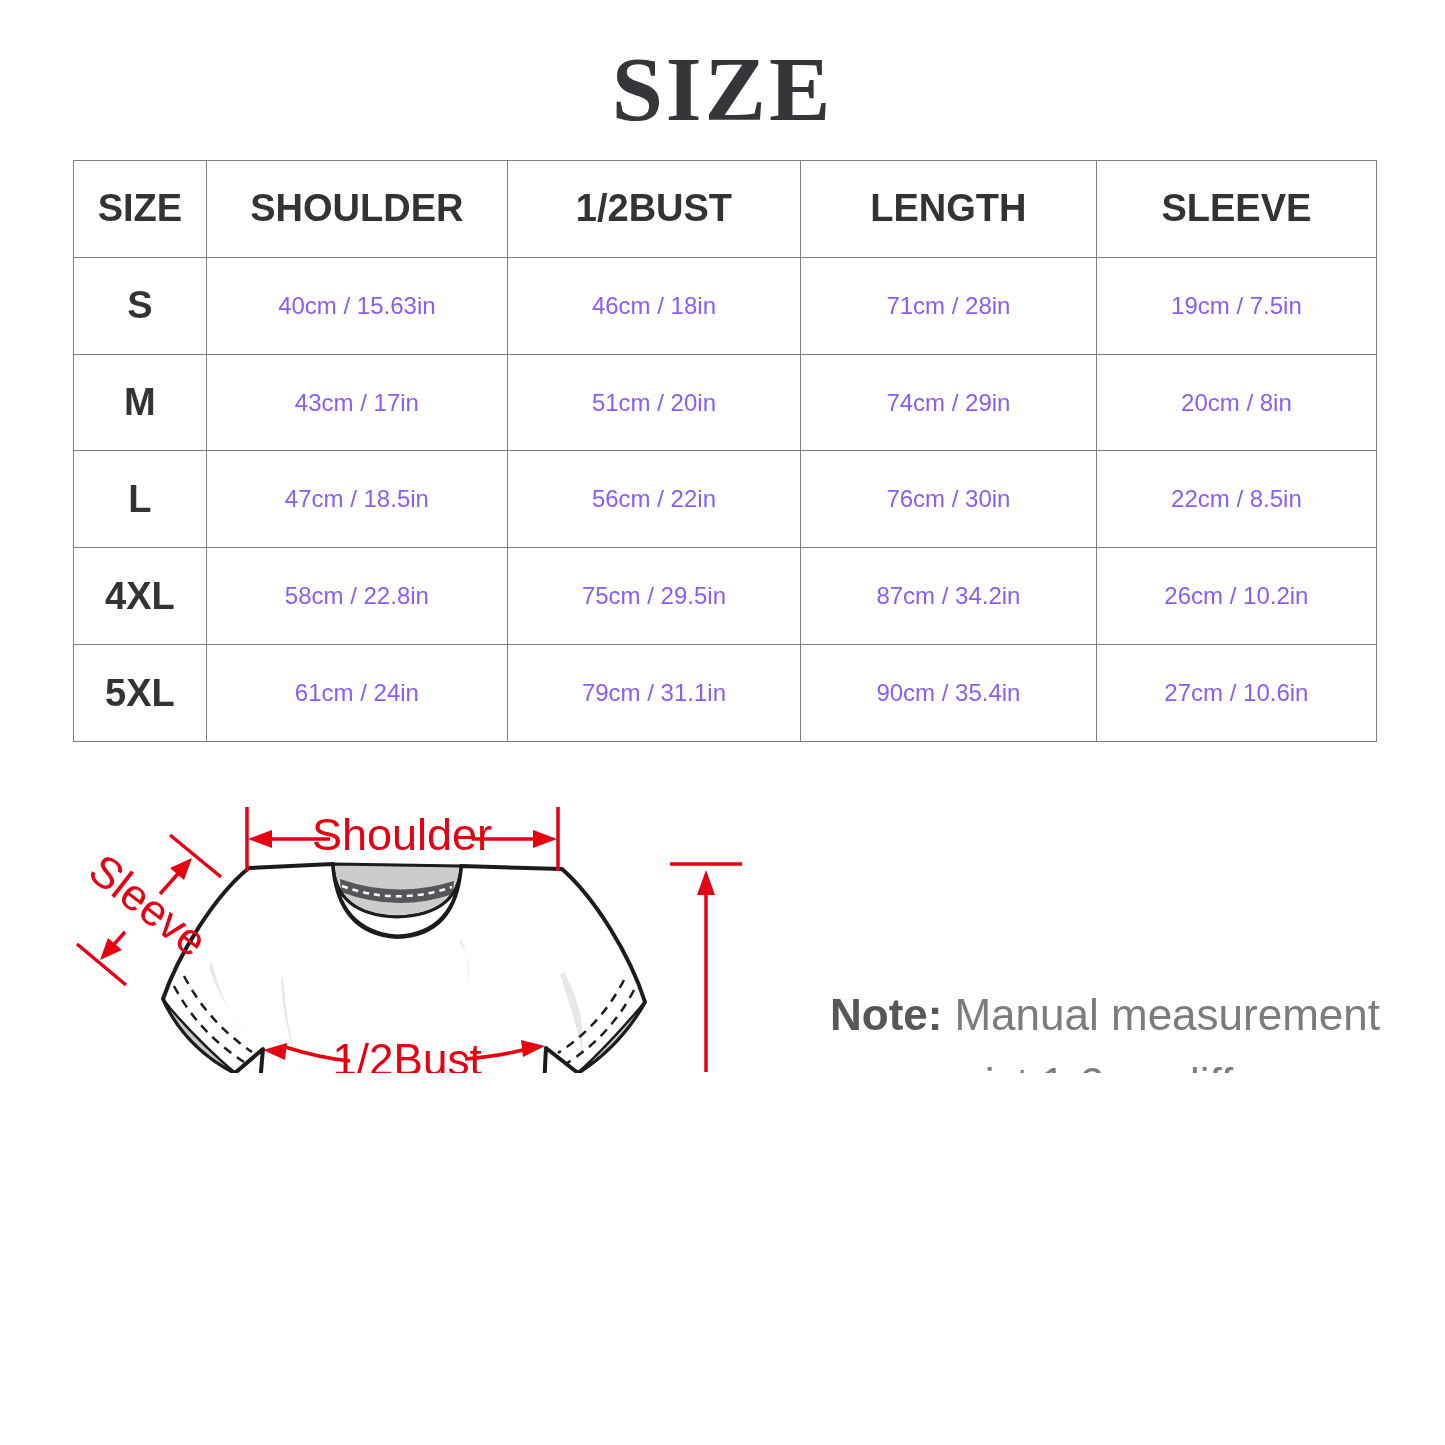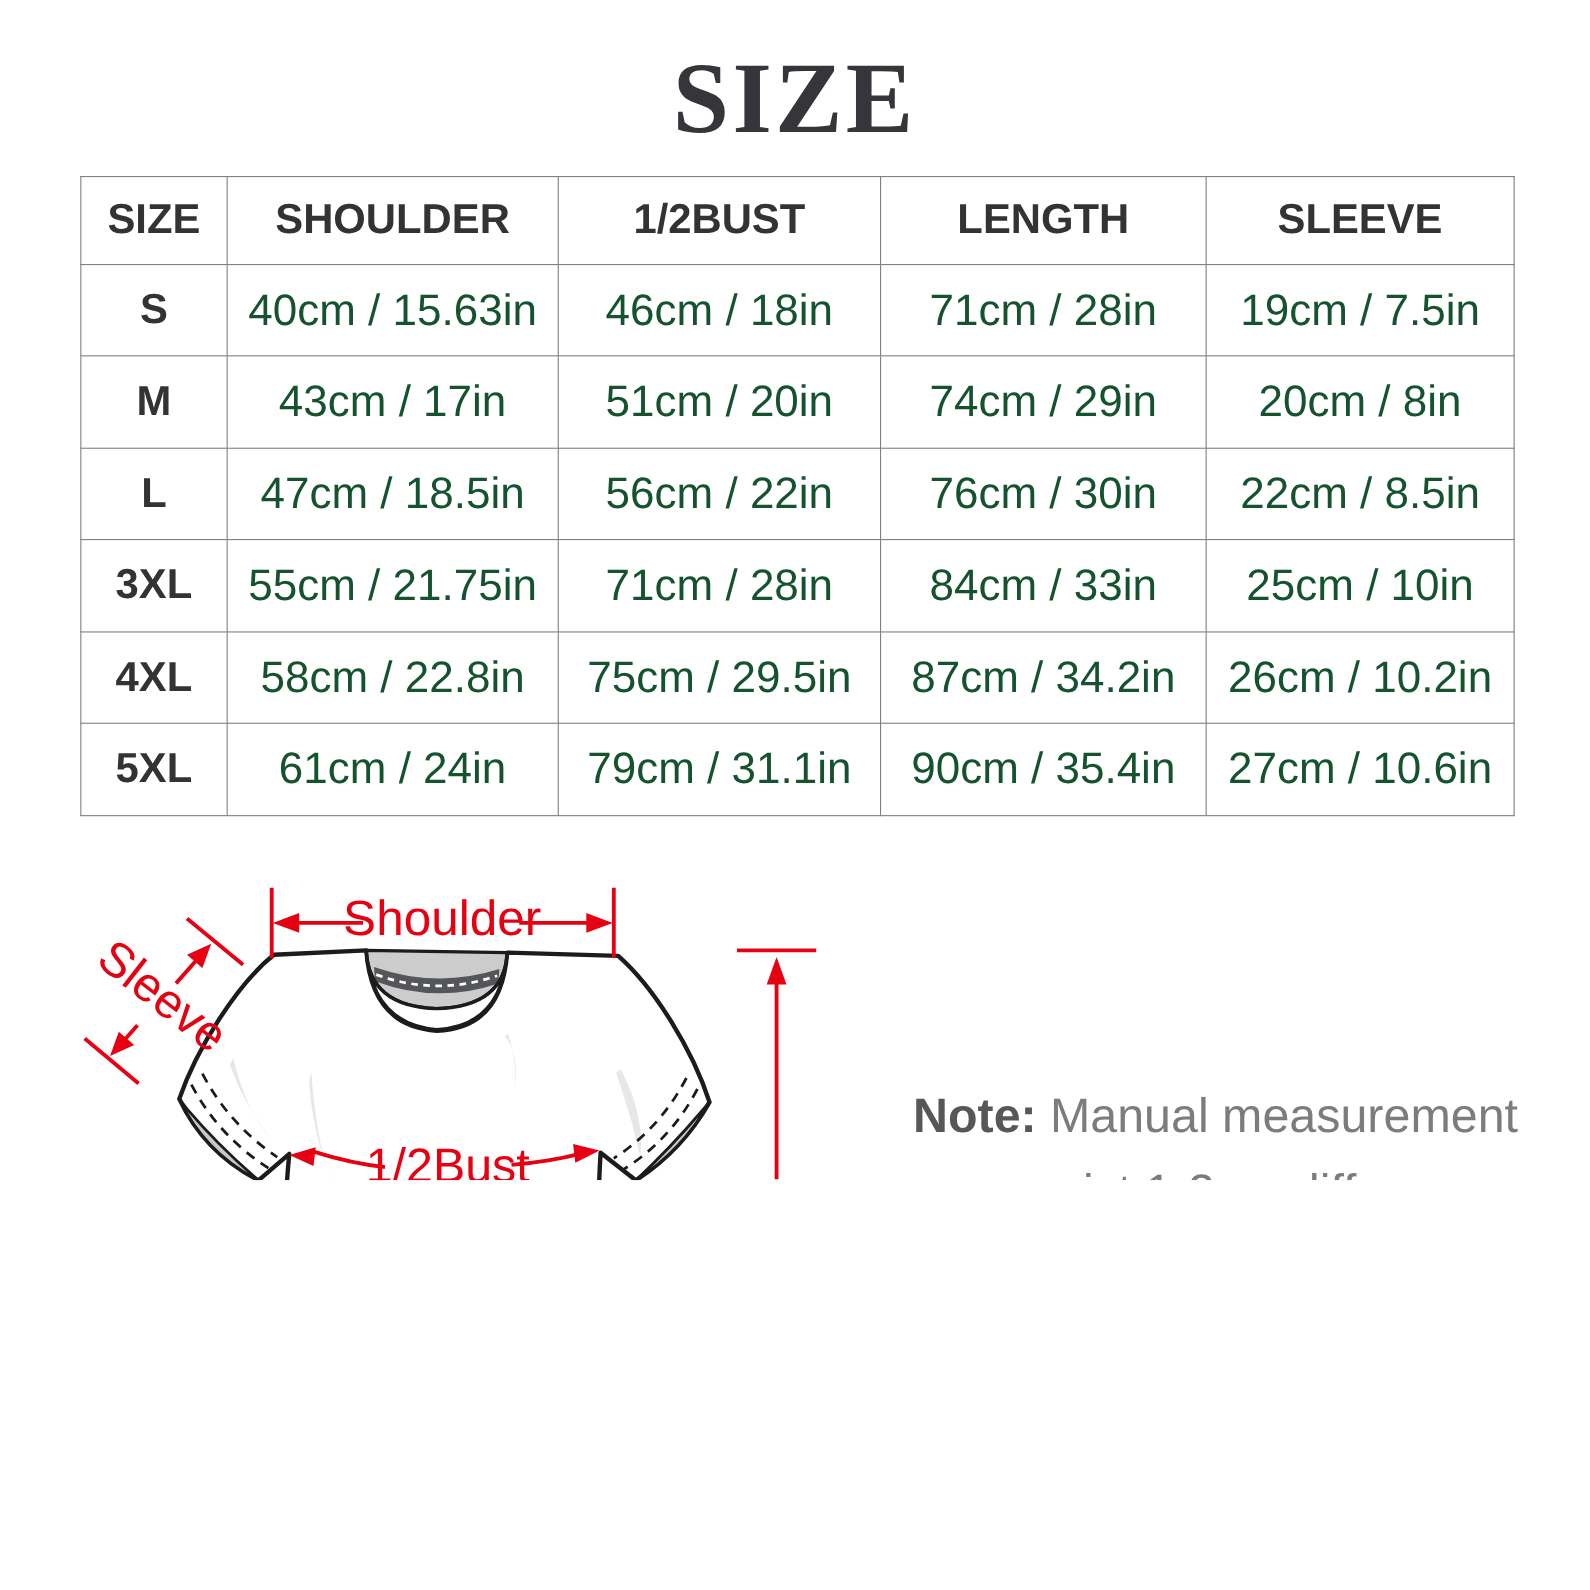--- a/index.html
+++ b/index.html
@@ -6,21 +6,21 @@
   .page{position:relative;width:1445px;height:1073px;background:#ffffff;overflow:hidden;
         font-family:"Liberation Sans",sans-serif;}
   .title{position:absolute;left:0;top:36px;width:1445px;text-align:center;margin:0;
          font-family:"Liberation Serif",serif;font-weight:bold;font-size:92px;
          letter-spacing:3px;color:#36363a;}
   table.size-table{position:absolute;left:73px;top:160px;width:1304px;height:582px;
          border-collapse:collapse;table-layout:fixed;}
   table.size-table td,table.size-table th{border:1.8px solid #7f7f7f;text-align:center;
          vertical-align:middle;padding:0;}
   table.size-table th{font-size:38px;font-weight:bold;color:#333336;}
-  table.size-table td{font-size:40px;color:#14532d;}
+  table.size-table td{font-size:24px;color:#8b5cf6;}
   table.size-table td.size-col{font-weight:bold;color:#333336;font-size:38px;}
   col.c0{width:10.2%;} col.c1{width:23.1%;} col.c2{width:22.5%;}
   col.c3{width:22.7%;} col.c4{width:21.5%;}
   .diagram-svg{position:absolute;left:0;top:790px;}
   .note{position:absolute;left:815px;top:980px;width:565px;
         font-size:44px;line-height:69px;color:#7c7c7f;text-align:right;}
   .note-prefix{font-weight:bold;color:#57575a;margin-right:12px;}
 </style>
 </head>
 <body>
@@ -58,27 +58,20 @@
       <td>51cm / 20in</td>
       <td>74cm / 29in</td>
       <td>20cm / 8in</td>
     </tr>
     <tr>
       <td class="size-col">L</td>
       <td>47cm / 18.5in</td>
       <td>56cm / 22in</td>
       <td>76cm / 30in</td>
       <td>22cm / 8.5in</td>
-    </tr>
-    <tr>
-      <td class="size-col">3XL</td>
-      <td>55cm / 21.75in</td>
-      <td>71cm / 28in</td>
-      <td>84cm / 33in</td>
-      <td>25cm / 10in</td>
     </tr>
     <tr>
       <td class="size-col">4XL</td>
       <td>58cm / 22.8in</td>
       <td>75cm / 29.5in</td>
       <td>87cm / 34.2in</td>
       <td>26cm / 10.2in</td>
     </tr>
     <tr>
       <td class="size-col">5XL</td>

